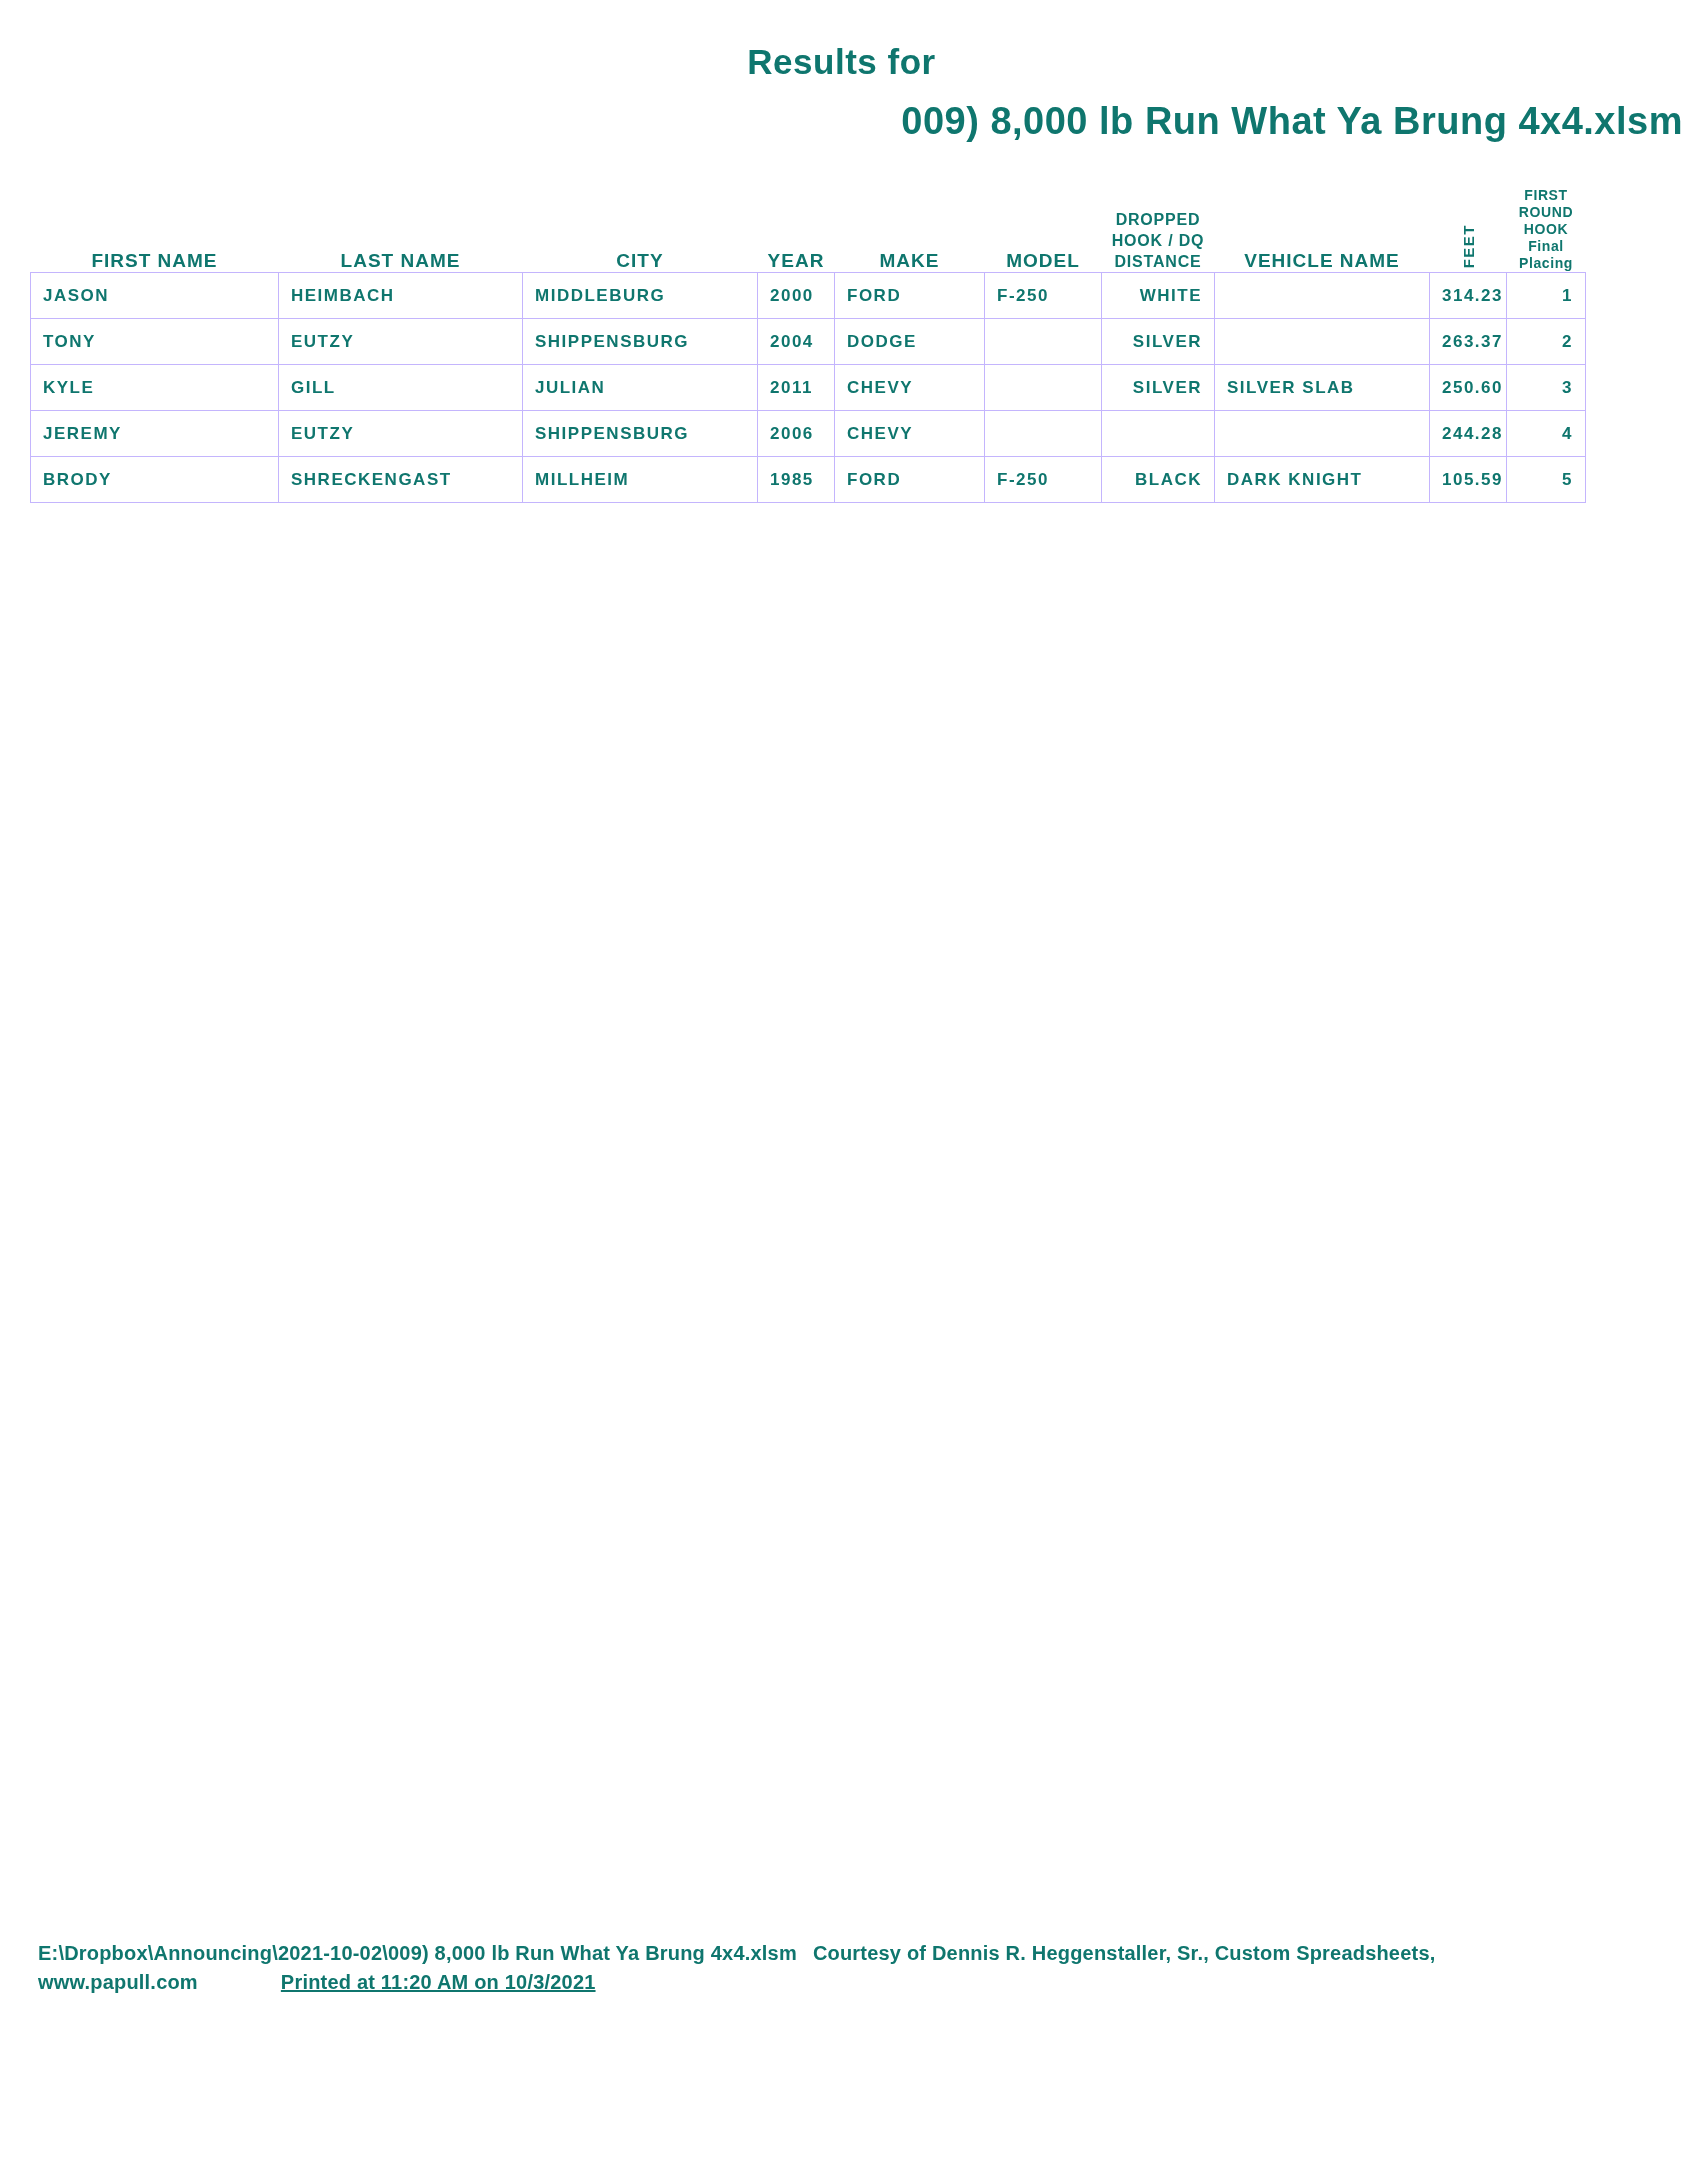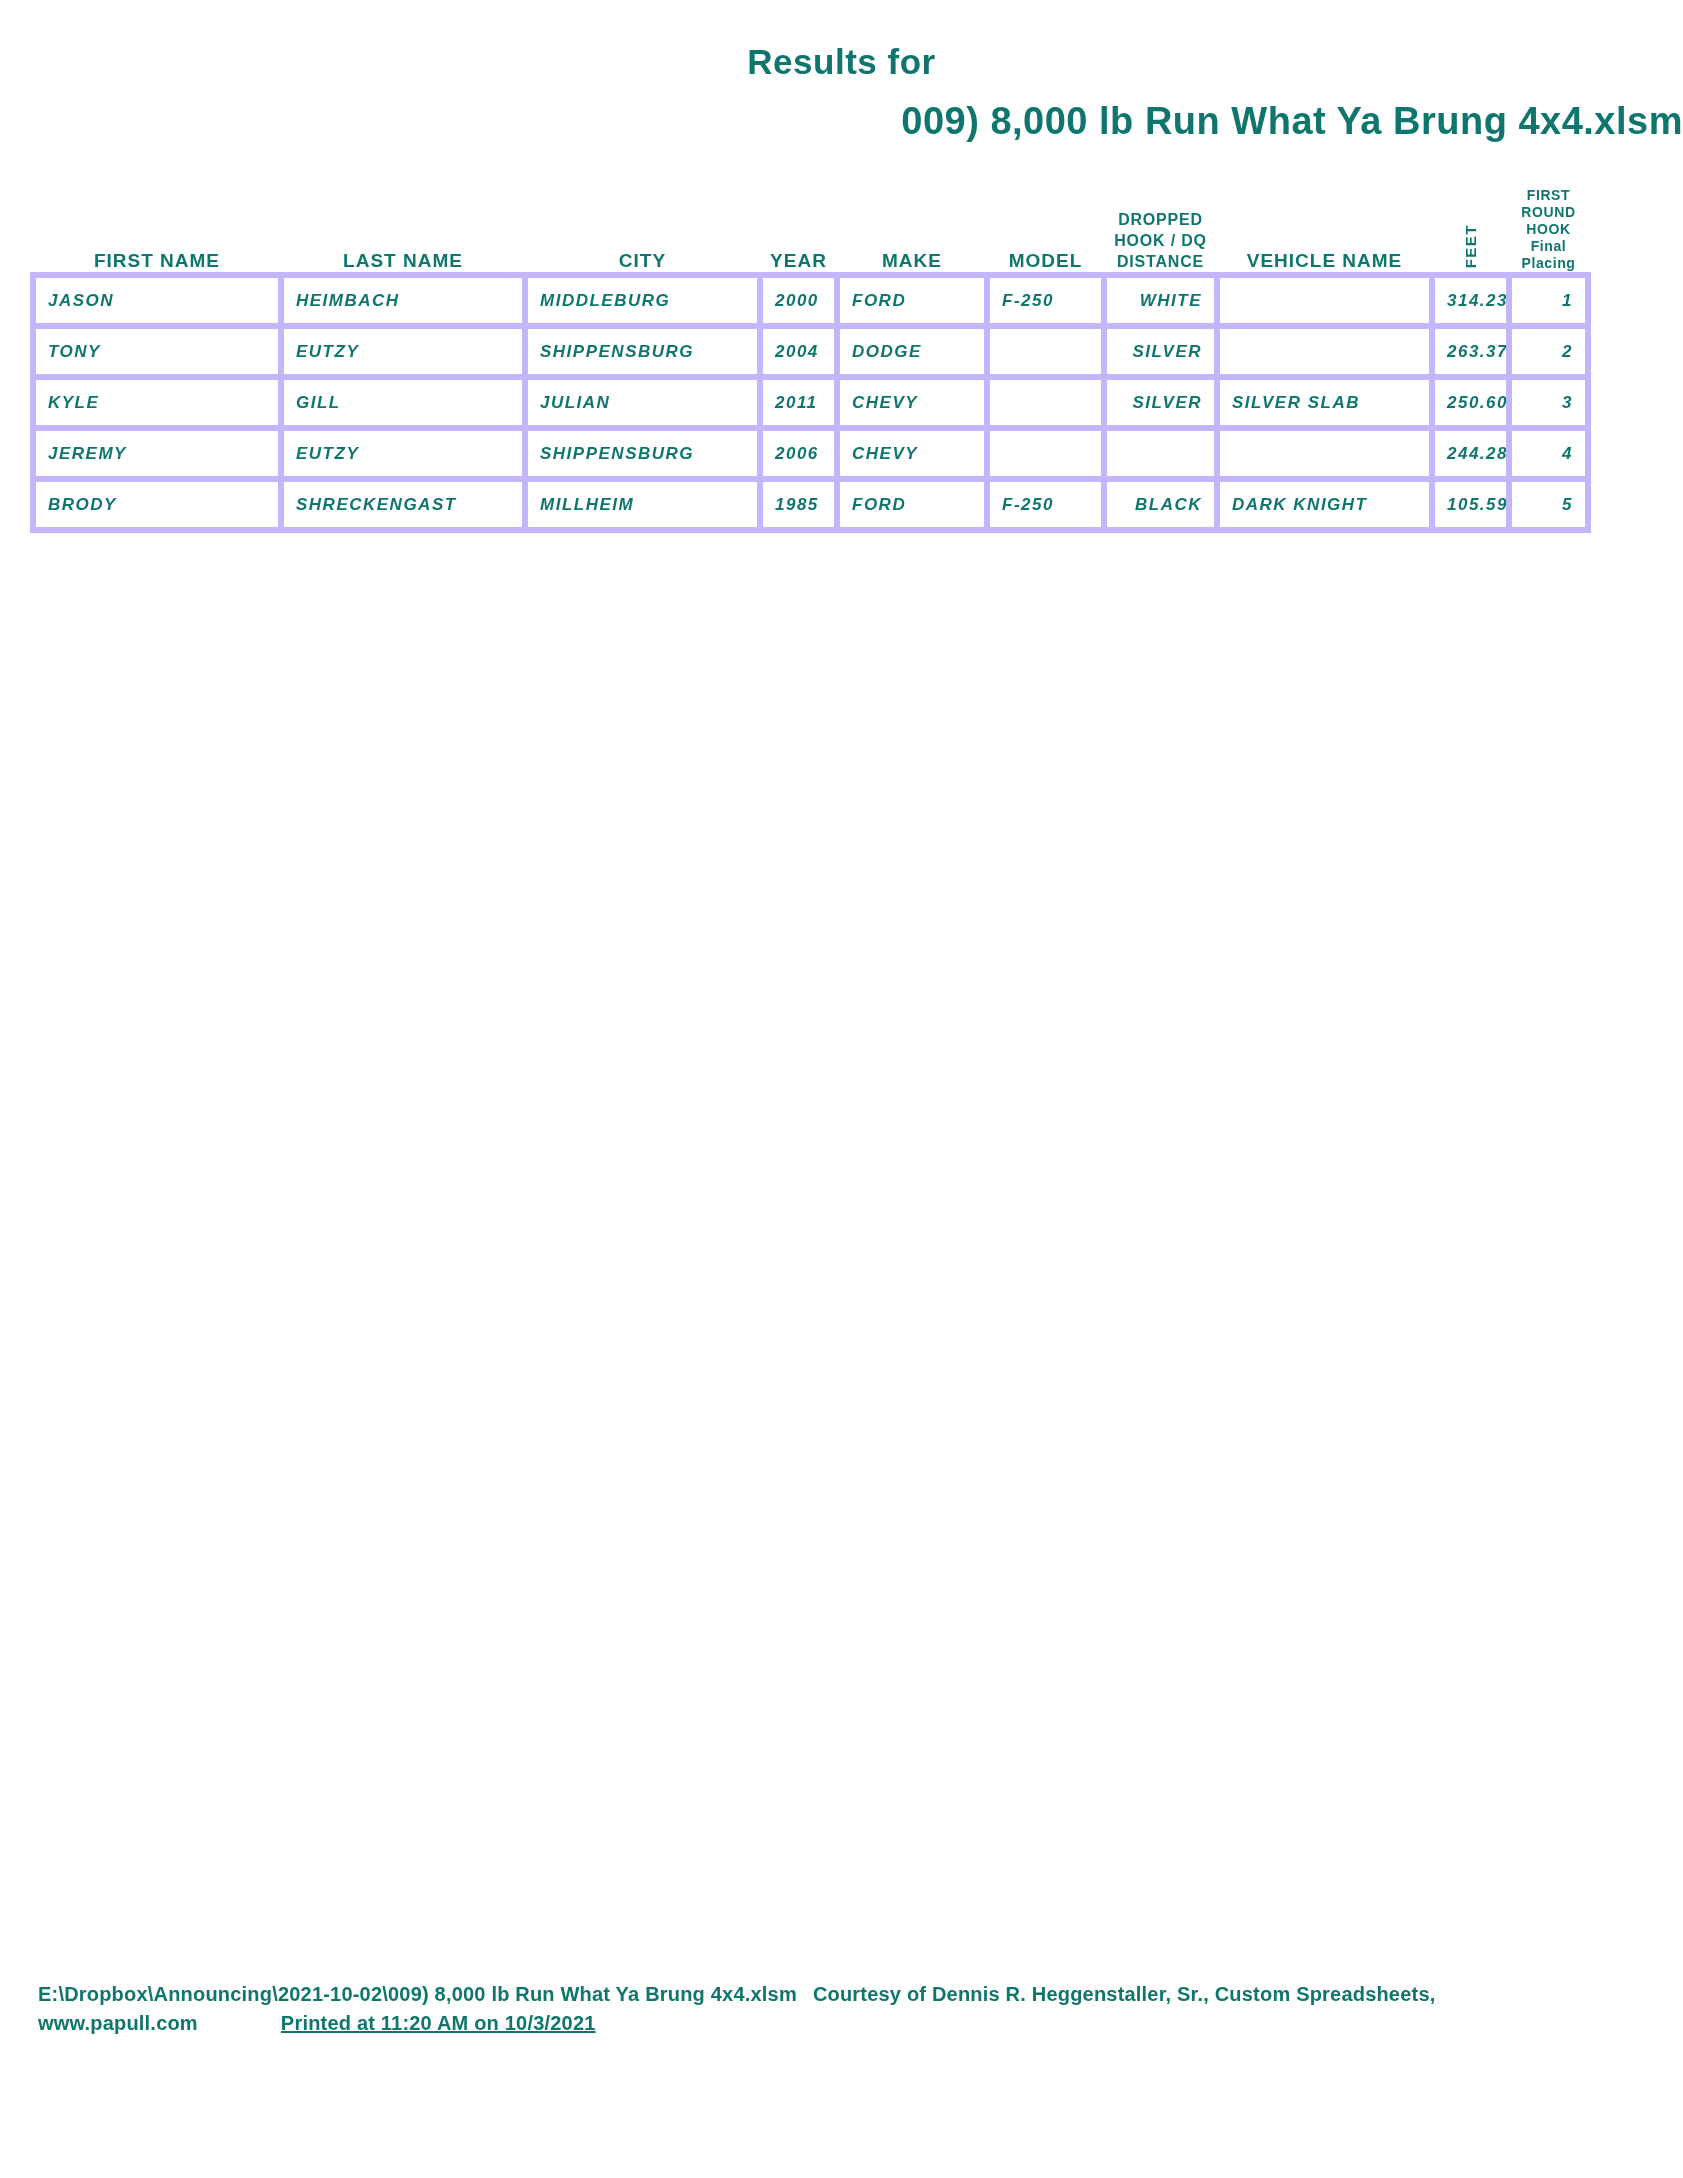--- a/index.html
+++ b/index.html
@@ -68,38 +68,37 @@
     display: inline-block;
   }
   th.h-tiny {
     font-size: 14px;
     line-height: 17px;
     letter-spacing: 0.6px;
     padding-bottom: 16px;
   }
 
   table.results tbody td {
-    border: 6px solid #c4b5fd;
+    border: 1px solid #c4b5fd;
     height: 45px;
     font-size: 17px;
     letter-spacing: 1.5px;
     padding: 0 12px;
     vertical-align: middle;
     overflow: hidden;
     white-space: nowrap;
-    font-style: italic;
   }
   td.al { text-align: left; }
   td.ac { text-align: right; padding: 0 2px; }
   td.ar { text-align: right; padding-right: 9px; }
 
   .footer {
     position: absolute;
     left: 38px;
-    top: 1980px;
+    top: 1939px;
     font-size: 20px;
     letter-spacing: 0.2px;
     line-height: 29px;
     white-space: nowrap;
   }
   .footer .gap-sm { margin-left: 16px; }
   .footer .gap-lg { margin-left: 83px; text-decoration: underline; }
 </style>
 </head>
 <body>

